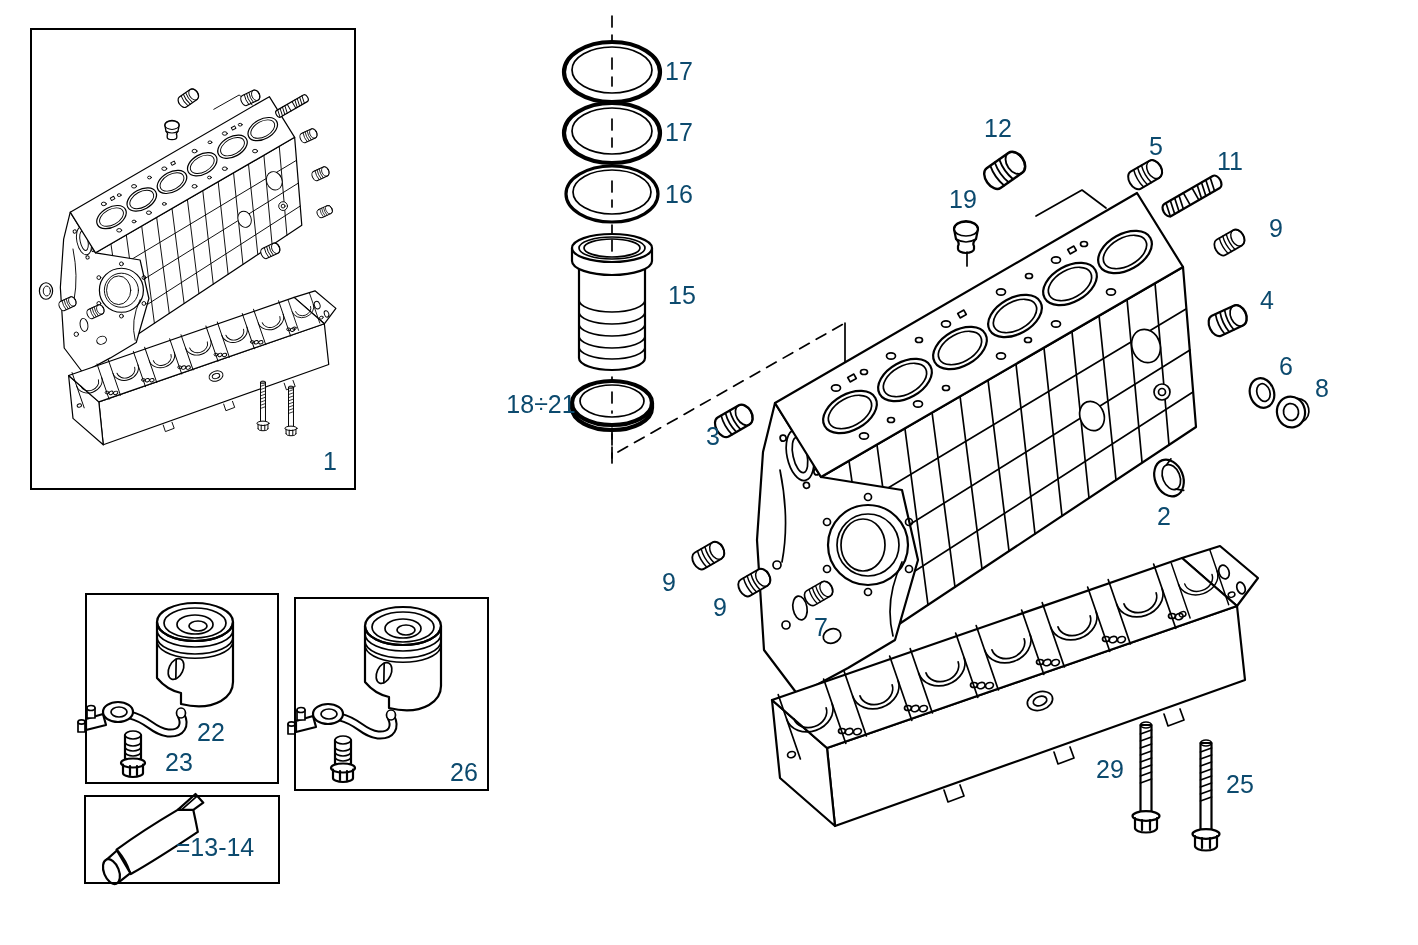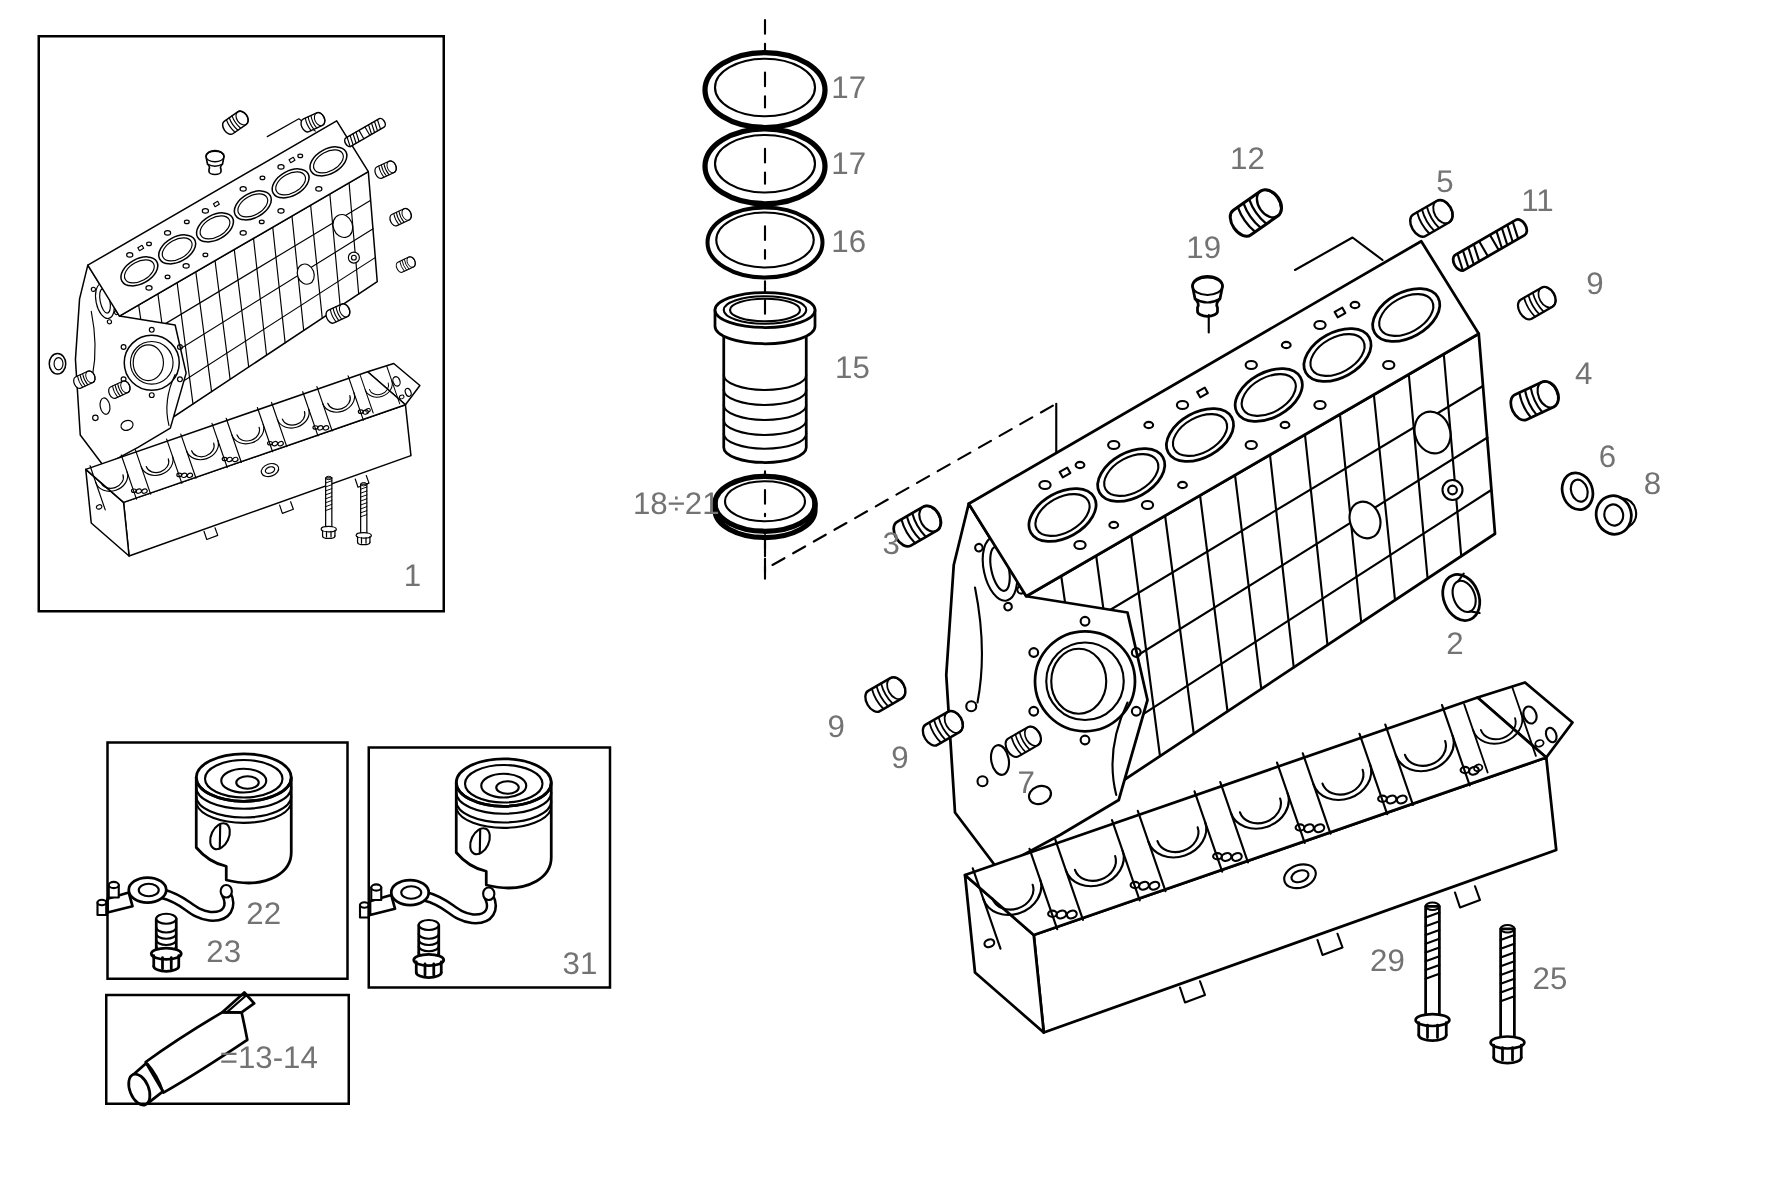--- a/index.html
+++ b/index.html
@@ -5,21 +5,21 @@
   html,body{margin:0;padding:0;background:#fff;}
   #canvas{position:relative;width:1418px;height:945px;background:#ffffff;overflow:hidden;
           font-family:"Liberation Sans", sans-serif;}
   svg{position:absolute;left:0;top:0;}
   .s{stroke:#000;fill:none;stroke-width:1.7;stroke-linecap:round;stroke-linejoin:round;}
   .s2{stroke:#000;fill:none;stroke-width:2.2;stroke-linecap:round;stroke-linejoin:round;}
   .f{fill:#ffffff;}
   .thick{stroke-width:4.2;}
   .mid{stroke-width:3.2;}
   .dash{stroke-dasharray:11 8;}
-  .lbl{position:absolute;transform:translate(-50%,-50%);font-size:25px;color:#737373;
+  .lbl{position:absolute;transform:translate(-50%,-50%);font-size:25px;color:#0c4a6e;
        white-space:nowrap;line-height:1;}
   .pbox{position:absolute;border:2.6px solid #000;background:transparent;}
 </style>
 </head>
 <body>
 
 <div id="canvas">
 
 <svg width="1418" height="945" viewBox="0 0 1418 945">
   <defs>
@@ -346,16 +346,16 @@
 <span class="lbl" style="left:1286px;top:366px">6</span>
 <span class="lbl" style="left:1322px;top:388px">8</span>
 <span class="lbl" style="left:1164px;top:516px">2</span>
 <span class="lbl" style="left:669px;top:582px">9</span>
 <span class="lbl" style="left:720px;top:607px">9</span>
 <span class="lbl" style="left:821px;top:627px">7</span>
 <span class="lbl" style="left:1110px;top:769px">29</span>
 <span class="lbl" style="left:1240px;top:784px">25</span>
 <span class="lbl" style="left:211px;top:732px">22</span>
 <span class="lbl" style="left:179px;top:762px">23</span>
-<span class="lbl" style="left:464px;top:772px">31</span>
+<span class="lbl" style="left:464px;top:772px">26</span>
 <span class="lbl" style="left:215px;top:847px">=13-14</span>
 
 </div>
 
 </body></html>

